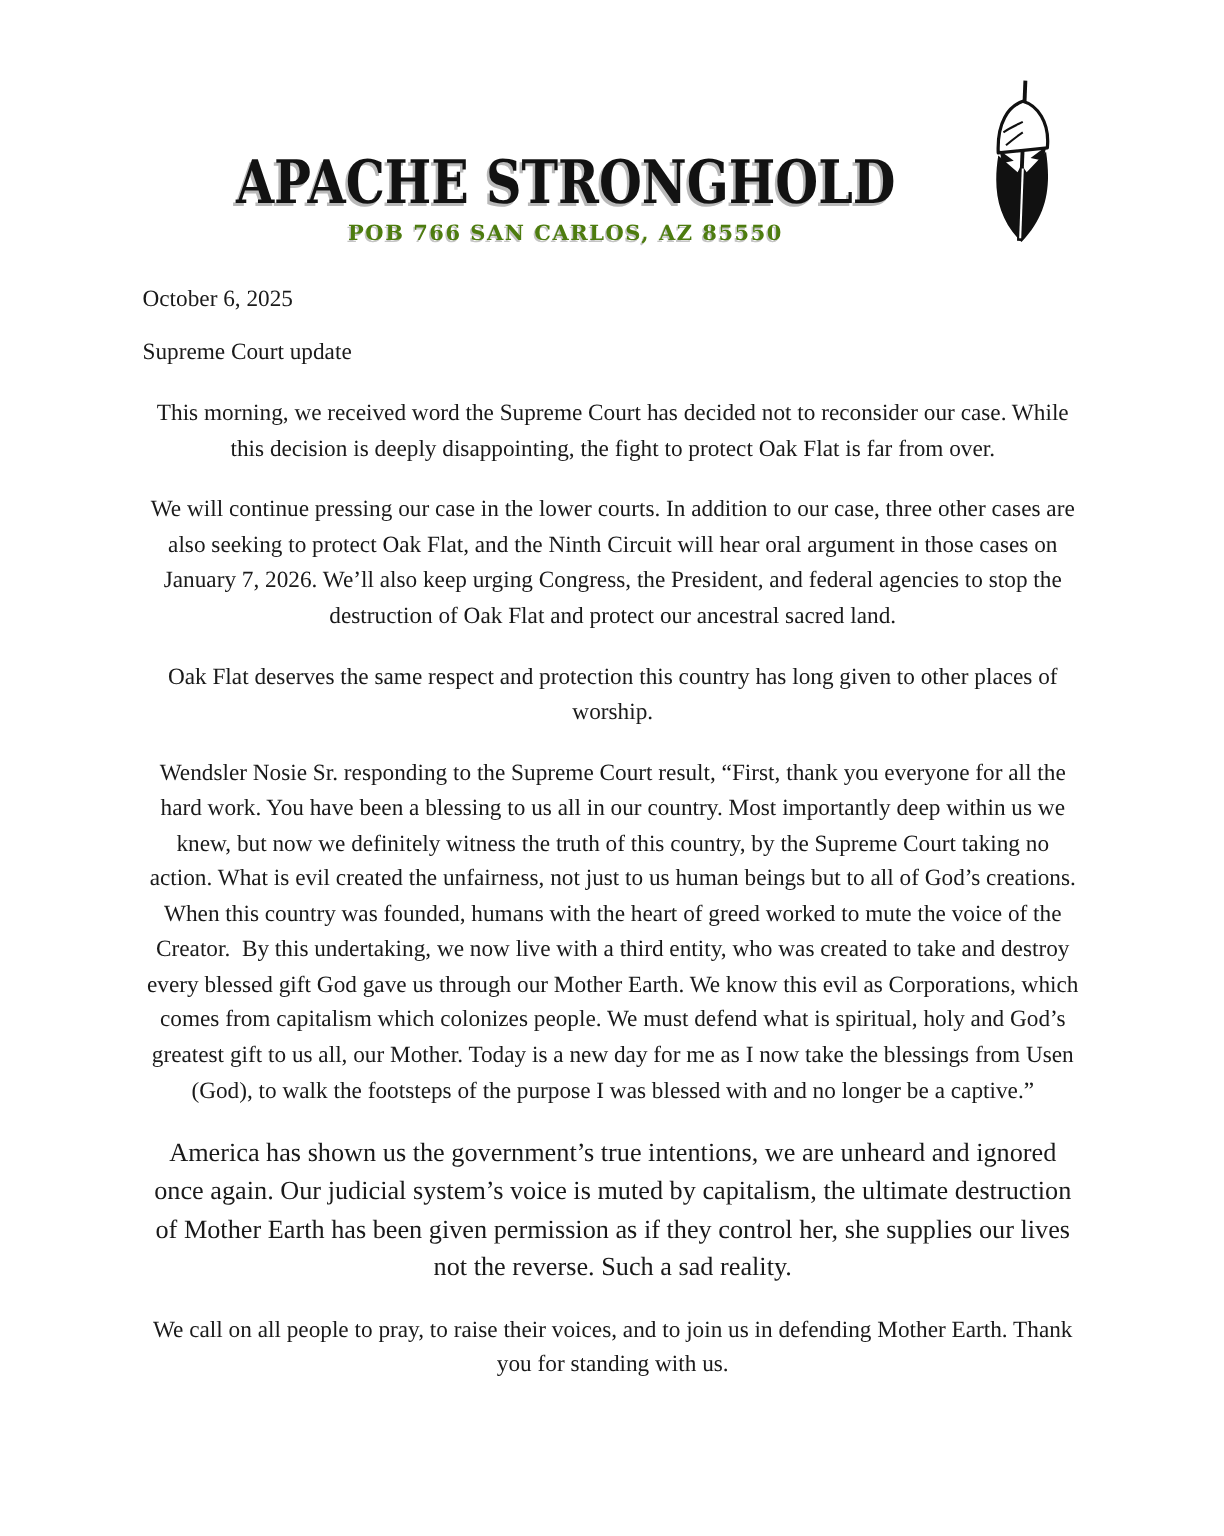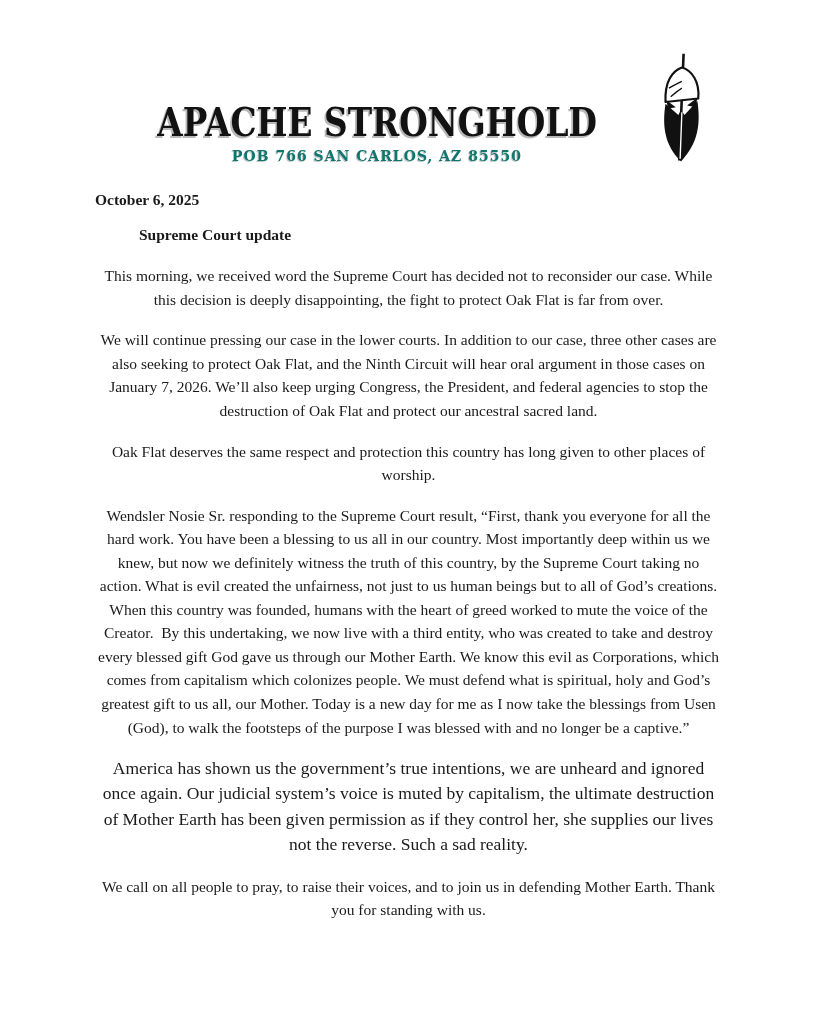--- a/index.html
+++ b/index.html
@@ -40,41 +40,41 @@
     transform: scaleX(0.82);
     transform-origin: center;
     white-space: nowrap;
   }
   .org-address {
     margin-top: 6px;
     font-family: "DejaVu Serif", serif;
     font-weight: 700;
     font-size: 14px;
     letter-spacing: 1px;
-    color: #0f766e;
+    color: #4d7c0f;
     text-shadow: -1px 1px 0 #c4c4c4;
     white-space: nowrap;
   }
   .feather {
     width: 52px;
     height: 112px;
     margin-top: 2px;
     flex: 0 0 auto;
   }
   
   .letter-body {
     margin: 26px 94px 0 95px;
   }
   .letter-date, .letter-subject {
-    font-weight: 700;
+    font-weight: 400;
     font-size: 15.5px;
     line-height: 1.3;
   }
   .letter-date { margin-bottom: 15px; }
-  .letter-subject { margin-bottom: 19px; margin-left: 44px; }
+  .letter-subject { margin-bottom: 19px; }
   .para {
     font-size: 15.5px;
     line-height: 1.52;
     margin-bottom: 17px;
     white-space: pre-wrap;
     text-align: center;
   }
   .para.emphasis {
     font-size: 17.5px;
     line-height: 1.44;

